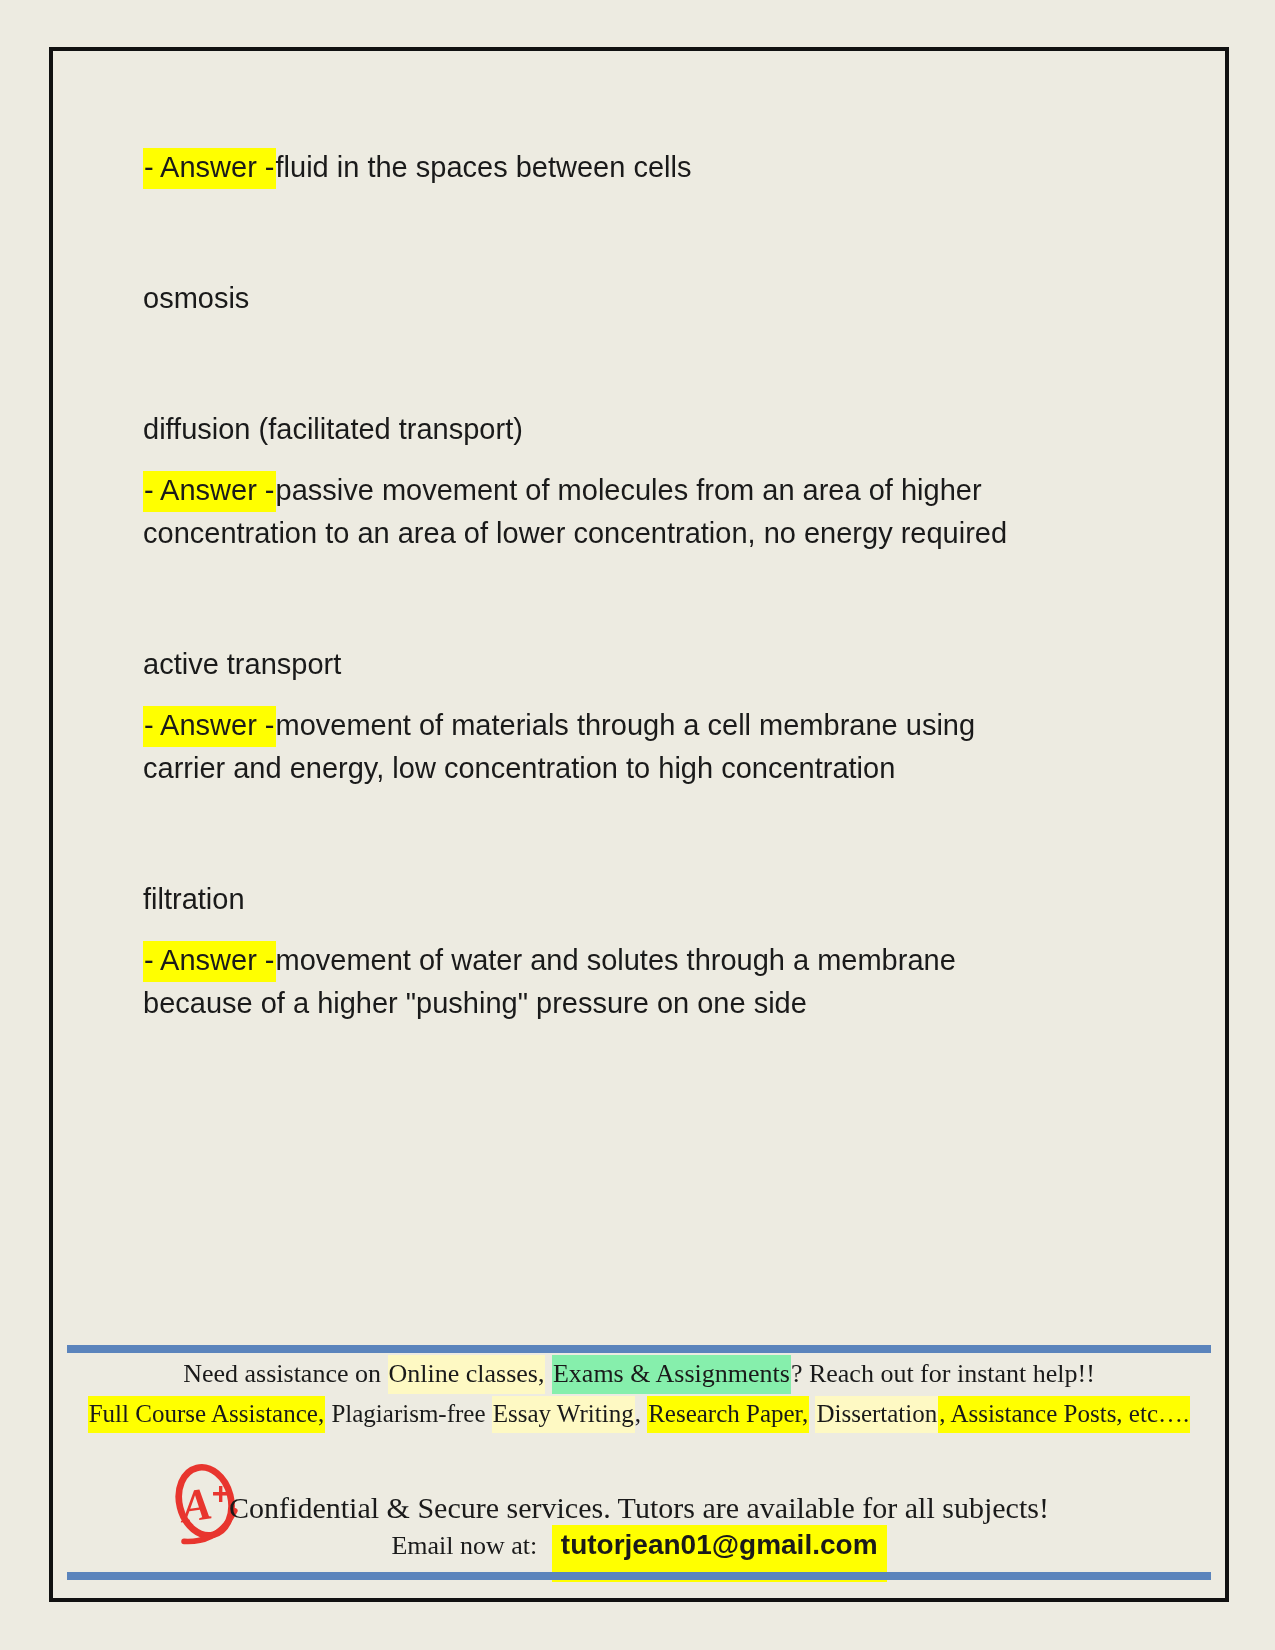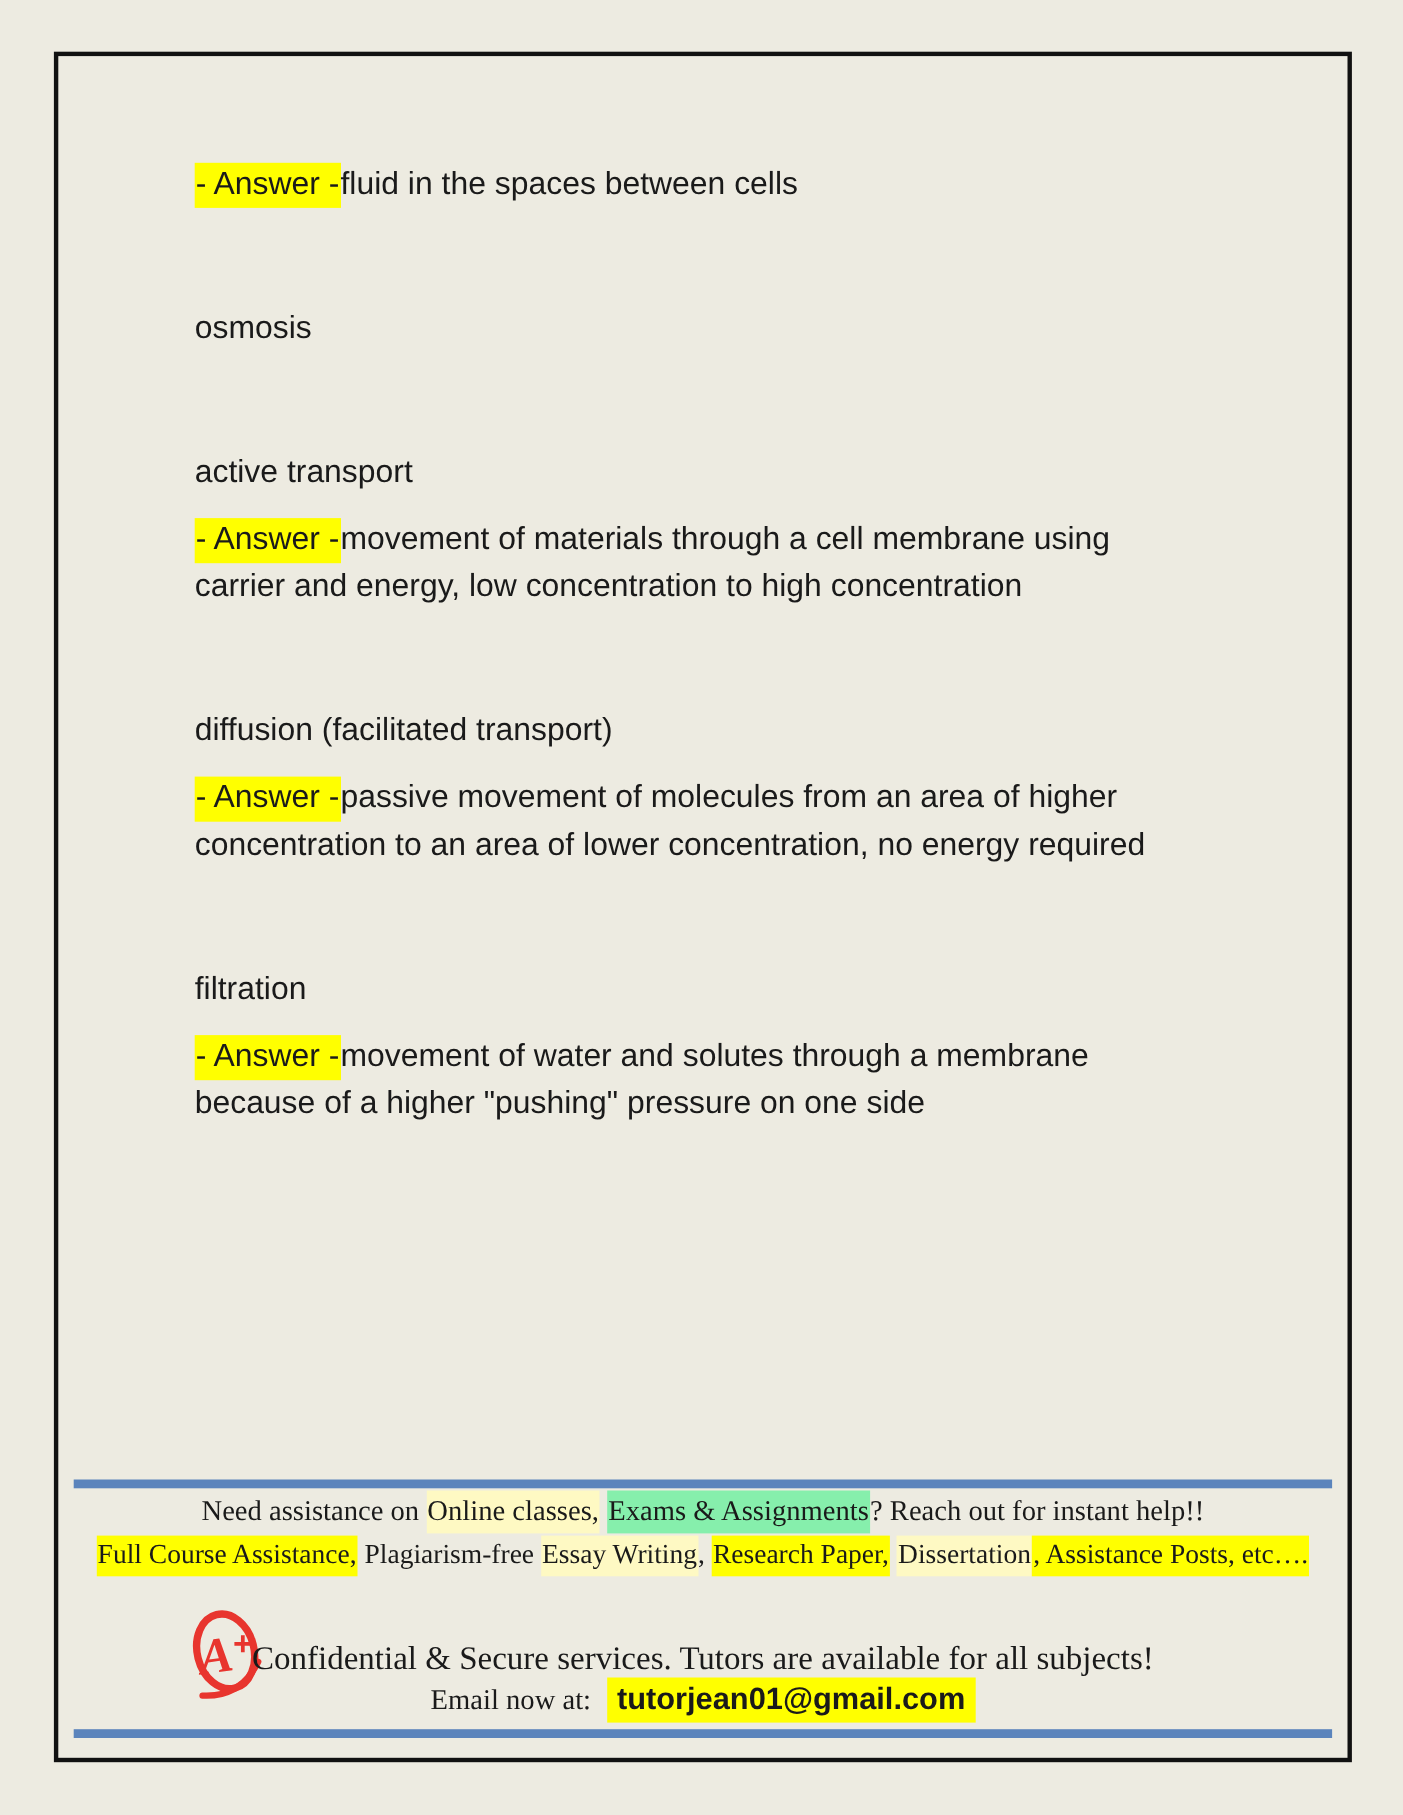--- a/index.html
+++ b/index.html
@@ -20,21 +20,20 @@
     width: 1172px; height: 1547px;
     border: 4px solid #111111;
     box-sizing: content-box;
   }
   
   .content {
     position: absolute; left: 0; top: 0; right: 0;
     padding: 95px 78px 0 90px;
     font-size: 29px;
     line-height: 43px;
-    margin-left: 34px;
   }
   .qa-section { margin-bottom: 88px; }
   .term { margin-bottom: 18px; }
   .answer-line { white-space: nowrap; }
   .hl-yellow { background: #ffff00; padding: 3px 1px 6px 1px; }
   .hl-cyan   { background: #fef9c3; padding: 3px 1px 6px 1px; }
   .hl-green  { background: #86efac; padding: 3px 1px 6px 1px; }
   .prefix { margin-right: 0; }
   
   .rule {
@@ -68,51 +67,51 @@
     position: absolute; left: 0; right: 0; top: 1478px;
     text-align: center;
     font-family: "Liberation Serif", serif;
     font-size: 26px;
   }
   .email {
     font-family: "Liberation Sans", sans-serif;
     font-weight: bold;
     font-size: 28px;
     background: #ffff00;
-    padding: 4px 9px 6px 9px;
+    padding: 4px 9px 22px 9px;
     margin-left: 8px;
   }
 </style>
 </head>
 <body>
 
 <div class="page">
   <div class="frame">
 
     <div class="content" id="qa-container">
         <div class="qa-section">
           <div class="answer">
             <div class="answer-line"><span class="hl-yellow prefix">- Answer -</span><span>fluid in the spaces between cells</span></div>
           </div>
         </div>
         <div class="qa-section">
           <div class="term">osmosis</div>
         </div>
         <div class="qa-section">
+          <div class="term">diffusion (facilitated transport)</div>
+          <div class="answer">
+            <div class="answer-line"><span class="hl-yellow prefix">- Answer -</span><span>passive movement of molecules from an area of higher</span></div>
+            <div class="answer-line">concentration to an area of lower concentration, no energy required</div>
+          </div>
+        </div>
+        <div class="qa-section">
           <div class="term">active transport</div>
           <div class="answer">
             <div class="answer-line"><span class="hl-yellow prefix">- Answer -</span><span>movement of materials through a cell membrane using</span></div>
             <div class="answer-line">carrier and energy, low concentration to high concentration</div>
-          </div>
-        </div>
-        <div class="qa-section">
-          <div class="term">diffusion (facilitated transport)</div>
-          <div class="answer">
-            <div class="answer-line"><span class="hl-yellow prefix">- Answer -</span><span>passive movement of molecules from an area of higher</span></div>
-            <div class="answer-line">concentration to an area of lower concentration, no energy required</div>
           </div>
         </div>
         <div class="qa-section">
           <div class="term">filtration</div>
           <div class="answer">
             <div class="answer-line"><span class="hl-yellow prefix">- Answer -</span><span>movement of water and solutes through a membrane</span></div>
             <div class="answer-line">because of a higher "pushing" pressure on one side</div>
           </div>
         </div>
       </div>

